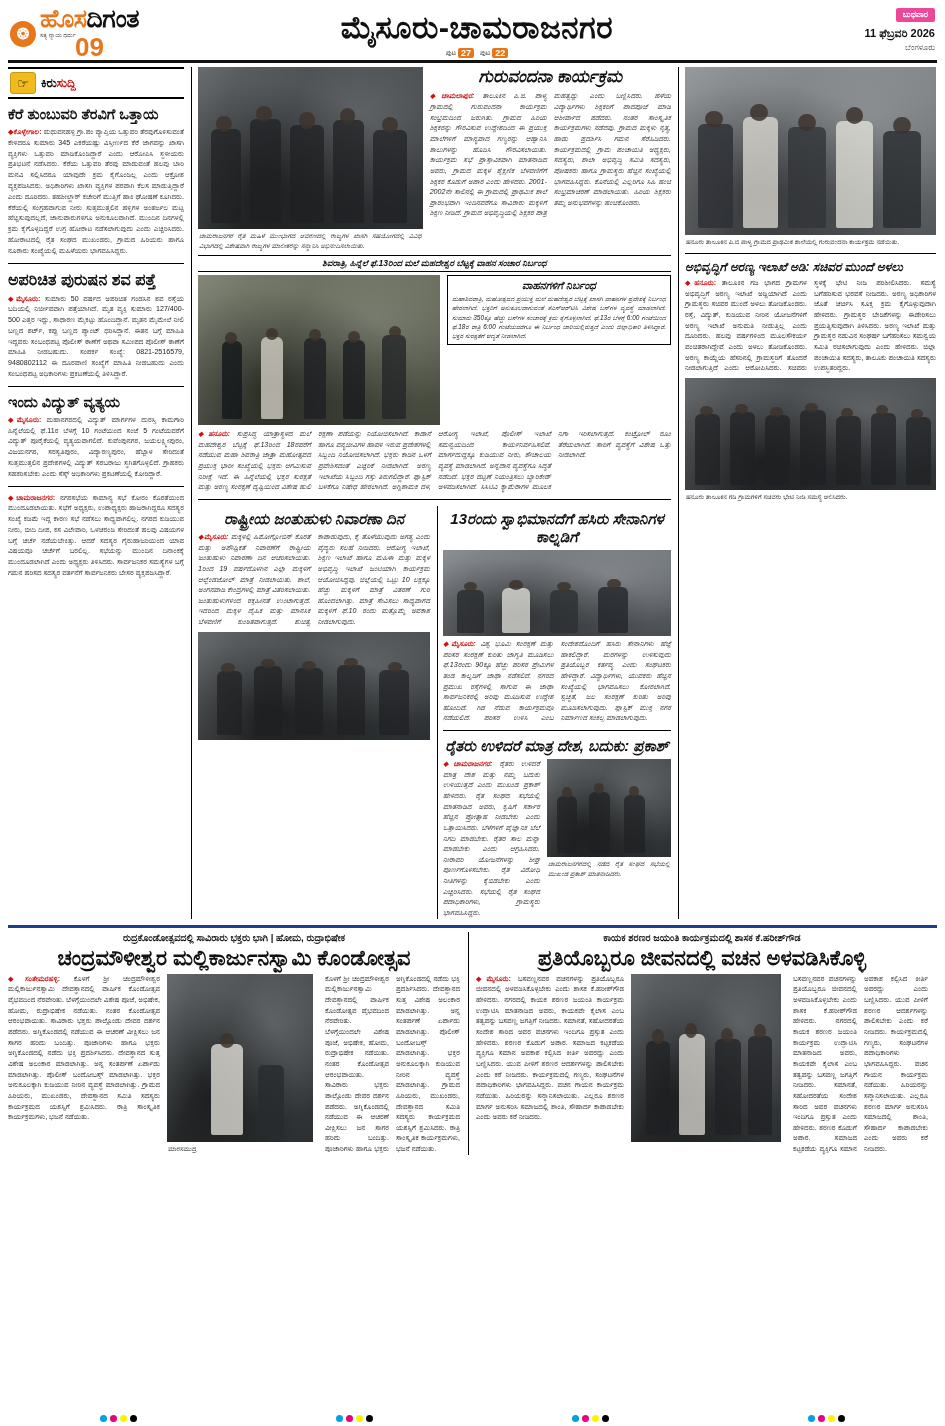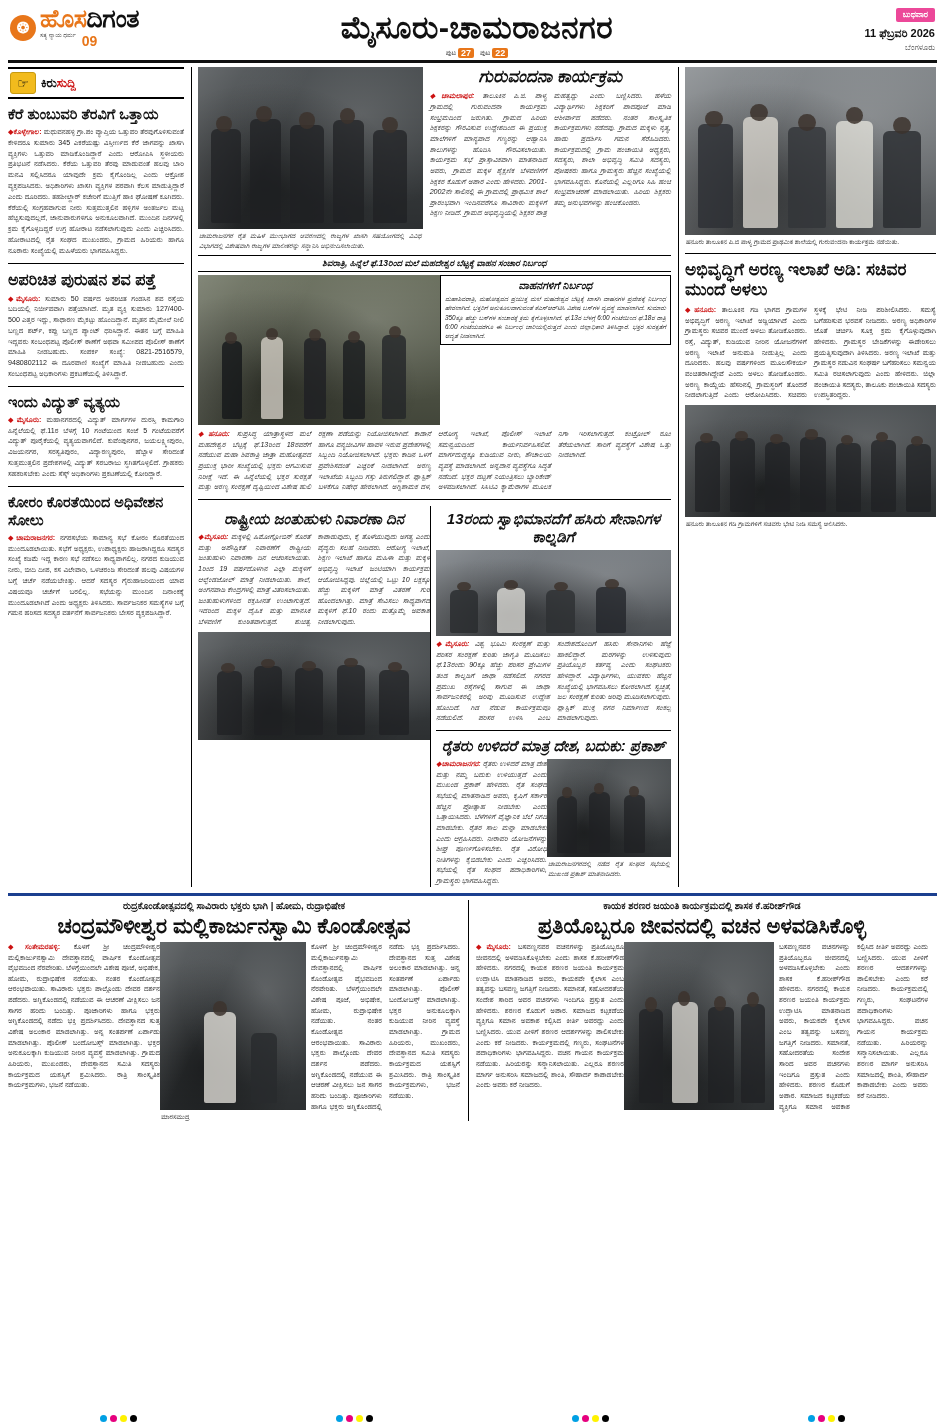--- a/index.html
+++ b/index.html
@@ -49,21 +49,21 @@
     color: #111;
     letter-spacing: -0.5px;
   }
   .logo-main .org { color: #e8761a; }
   .logo-sub {
     font-size: 6px;
     color: #333;
     margin-top: 1px;
   }
   .logo-num {
-    font-size: 14px;
+    font-size: 26px;
     font-weight: bold;
     color: #e8761a;
     text-align: center;
     margin-top: -4px;
   }
   .edition-title {
     flex: 1;
     text-align: center;
     font-size: 31px;
     font-weight: bold;
@@ -275,24 +275,25 @@
     font-size: 15px;
     font-weight: bold;
     line-height: 1.2;
     margin: 4px 0 4px 0;
     text-align: center;
   }
   .sec-head.center { text-align: center; }
 
   
   .rhead {
-    font-size: 17px;
+    font-size: 12px;
     font-weight: bold;
     line-height: 1.22;
     margin: 4px 0 4px 0;
+    font-style: italic;
   }
   .rtext {
     font-size: 7.1px;
     line-height: 1.5;
     text-align: justify;
   }
 
   
   .bottom {
     margin-top: 6px;
@@ -321,21 +322,21 @@
   .footer-dots {
     position: absolute;
     bottom: 4px; left: 0; right: 0;
     display: flex;
     justify-content: space-around;
     align-items: center;
   }
   .dotset { display: flex; gap: 3px; }
   .dot { width: 7px; height: 7px; border-radius: 50%; }
 
-  .flex { display: flex; gap: 0; }
+  .flex { display: flex; gap: 7px; }
   .grow { flex: 1; }
 </style>
 </head>
 <body>
 
 <div class="page">
 
   <div class="masthead">
     <div class="logo-block">
       <div class="logo-badge">❂</div>
@@ -392,21 +393,20 @@
       </div>
       <hr class="sep">
 
       <div>
         <div class="lhead">ಇಂದು ವಿದ್ಯುತ್ ವ್ಯತ್ಯಯ</div>
         <div class="ltext"><span class="bull">◆</span><span class="dateline">ಮೈಸೂರು:</span> <span>ಮಹಾನಗರದಲ್ಲಿ ವಿದ್ಯುತ್ ಮಾರ್ಗಗಳ ದುರಸ್ತಿ ಕಾಮಗಾರಿ ಹಿನ್ನೆಲೆಯಲ್ಲಿ ಫೆ.11ರ ಬೆಳಗ್ಗೆ 10 ಗಂಟೆಯಿಂದ ಸಂಜೆ 5 ಗಂಟೆಯವರೆಗೆ ವಿದ್ಯುತ್ ಪೂರೈಕೆಯಲ್ಲಿ ವ್ಯತ್ಯಯವಾಗಲಿದೆ. ಕುವೆಂಪುನಗರ, ಜಯಲಕ್ಷ್ಮೀಪುರಂ, ವಿಜಯನಗರ, ಸರಸ್ವತಿಪುರಂ, ವಿದ್ಯಾರಣ್ಯಪುರಂ, ಹೆಬ್ಬಾಳ ಸೇರಿದಂತೆ ಸುತ್ತಮುತ್ತಲಿನ ಪ್ರದೇಶಗಳಲ್ಲಿ ವಿದ್ಯುತ್ ಸರಬರಾಜು ಸ್ಥಗಿತಗೊಳ್ಳಲಿದೆ. ಗ್ರಾಹಕರು ಸಹಕರಿಸಬೇಕು ಎಂದು ಸೆಸ್ಕ್ ಅಧಿಕಾರಿಗಳು ಪ್ರಕಟಣೆಯಲ್ಲಿ ಕೋರಿದ್ದಾರೆ.</span></div>
       </div>
       <hr class="sep">
 
       <div>
-        <div class="lhead">ಕೋರಂ ಕೊರತೆಯಿಂದ ಅಧಿವೇಶನ ಸೋಲು</div>
         <div class="ltext"><span class="bull">◆</span><span class="dateline">ಚಾಮರಾಜನಗರ:</span> <span>ನಗರಸಭೆಯ ಸಾಮಾನ್ಯ ಸಭೆ ಕೋರಂ ಕೊರತೆಯಿಂದ ಮುಂದೂಡಲಾಯಿತು. ಸಭೆಗೆ ಅಧ್ಯಕ್ಷರು, ಉಪಾಧ್ಯಕ್ಷರು ಹಾಜರಾಗಿದ್ದರೂ ಸದಸ್ಯರ ಸಂಖ್ಯೆ ಕಡಿಮೆ ಇದ್ದ ಕಾರಣ ಸಭೆ ನಡೆಸಲು ಸಾಧ್ಯವಾಗಲಿಲ್ಲ. ನಗರದ ಕುಡಿಯುವ ನೀರು, ಬೀದಿ ದೀಪ, ಕಸ ವಿಲೇವಾರಿ, ಒಳಚರಂಡಿ ಸೇರಿದಂತೆ ಹಲವು ವಿಷಯಗಳ ಬಗ್ಗೆ ಚರ್ಚೆ ನಡೆಯಬೇಕಿತ್ತು. ಆದರೆ ಸದಸ್ಯರ ಗೈರುಹಾಜರಿಯಿಂದ ಯಾವ ವಿಷಯವೂ ಚರ್ಚೆಗೆ ಬರಲಿಲ್ಲ. ಸಭೆಯನ್ನು ಮುಂದಿನ ದಿನಾಂಕಕ್ಕೆ ಮುಂದೂಡಲಾಗಿದೆ ಎಂದು ಅಧ್ಯಕ್ಷರು ತಿಳಿಸಿದರು. ಸಾರ್ವಜನಿಕರ ಸಮಸ್ಯೆಗಳ ಬಗ್ಗೆ ಗಮನ ಹರಿಸದ ಸದಸ್ಯರ ವರ್ತನೆಗೆ ಸಾರ್ವಜನಿಕರು ಬೇಸರ ವ್ಯಕ್ತಪಡಿಸಿದ್ದಾರೆ.</span></div>
       </div>
     </div>
 
     <div class="col-mid vline" style="padding-left:6px;">
 
       <div class="mid-top">
         <div class="mid-photo-col">
           <div class="photo dark" style="height:162px;">
             <div class="sheen"></div>

